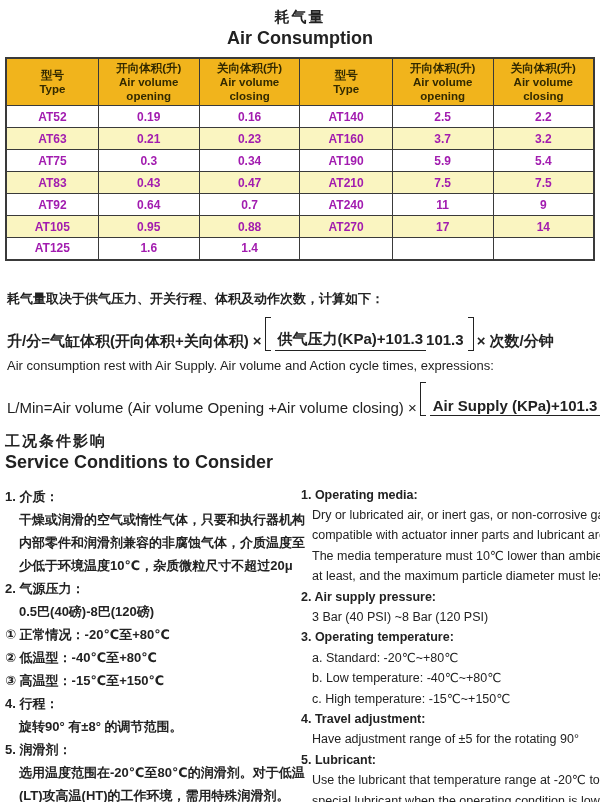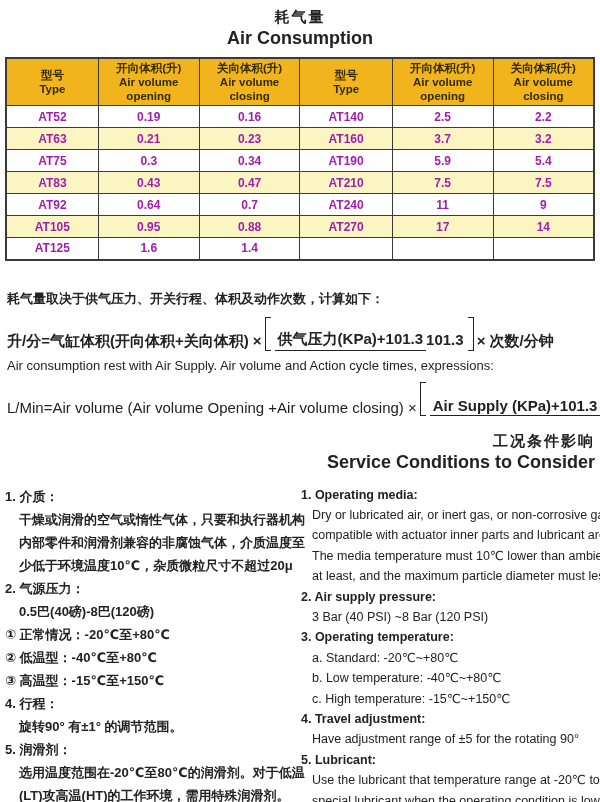--- a/index.html
+++ b/index.html
@@ -38,21 +38,21 @@
   .calc-text{padding-right:3px;}
   .calc-text.suffix{padding-left:3px;}
   .bracket{width:6px;height:34px;flex:0 0 6px;}
   .bracket.l{border-left:1.6px solid var(--ink);border-top:1.6px solid var(--ink);border-bottom:1.6px solid var(--ink);}
   .bracket.r{border-right:1.6px solid var(--ink);border-top:1.6px solid var(--ink);border-bottom:1.6px solid var(--ink);}
   .frac{display:inline-flex;flex-direction:row;text-align:center;padding:0 4px;font-weight:bold;}
   .frac .num{border-bottom:1.6px solid var(--ink);padding:0 3px 1px 3px;}
   .frac .den{padding-top:1px;}
 
   
-  .svc-title{text-align:right;margin-top:16px;}
+  .svc-title{text-align:left;margin-top:16px;}
   .svc-title-zh{font-size:15px;font-weight:bold;letter-spacing:2px;}
   .svc-title-en{font-size:18px;font-weight:bold;margin-top:1px;}
   .svc-cols{display:flex;margin-top:12px;}
   .svc-zh{width:292px;flex:0 0 292px;}
   .svc-en{flex:1;padding-left:4px;}
   .svc-zh .line{font-size:13px;font-weight:bold;line-height:23px;white-space:nowrap;}
   .svc-zh .line.head{padding-left:0;}
   .svc-zh .line.body{padding-left:14px;}
   .svc-zh .line.sub{padding-left:0;}
   .svc-en .line{font-size:12.5px;line-height:20.4px;white-space:nowrap;}
@@ -229,21 +229,21 @@
 
 
         <div class="line sub">① 正常情况：-20℃至+80℃</div>
 
         <div class="line sub">② 低温型：-40℃至+80℃</div>
 
         <div class="line sub">③ 高温型：-15℃至+150℃</div>
 
         <div class="line head">4. 行程：</div>
 
-        <div class="line body">旋转90° 有±1° 的调节范围。</div>
+        <div class="line body">旋转90° 有±8° 的调节范围。</div>
 
         <div class="line head">5. 润滑剂：</div>
 
         <div class="line body">选用温度范围在-20℃至80℃的润滑剂。对于低温</div>
 
         <div class="line body">(LT)攻高温(HT)的工作环境，需用特殊润滑剂。</div>
       </div>
     <div class="svc-en">
 
         <div class="line head">1. Operating media:</div>

